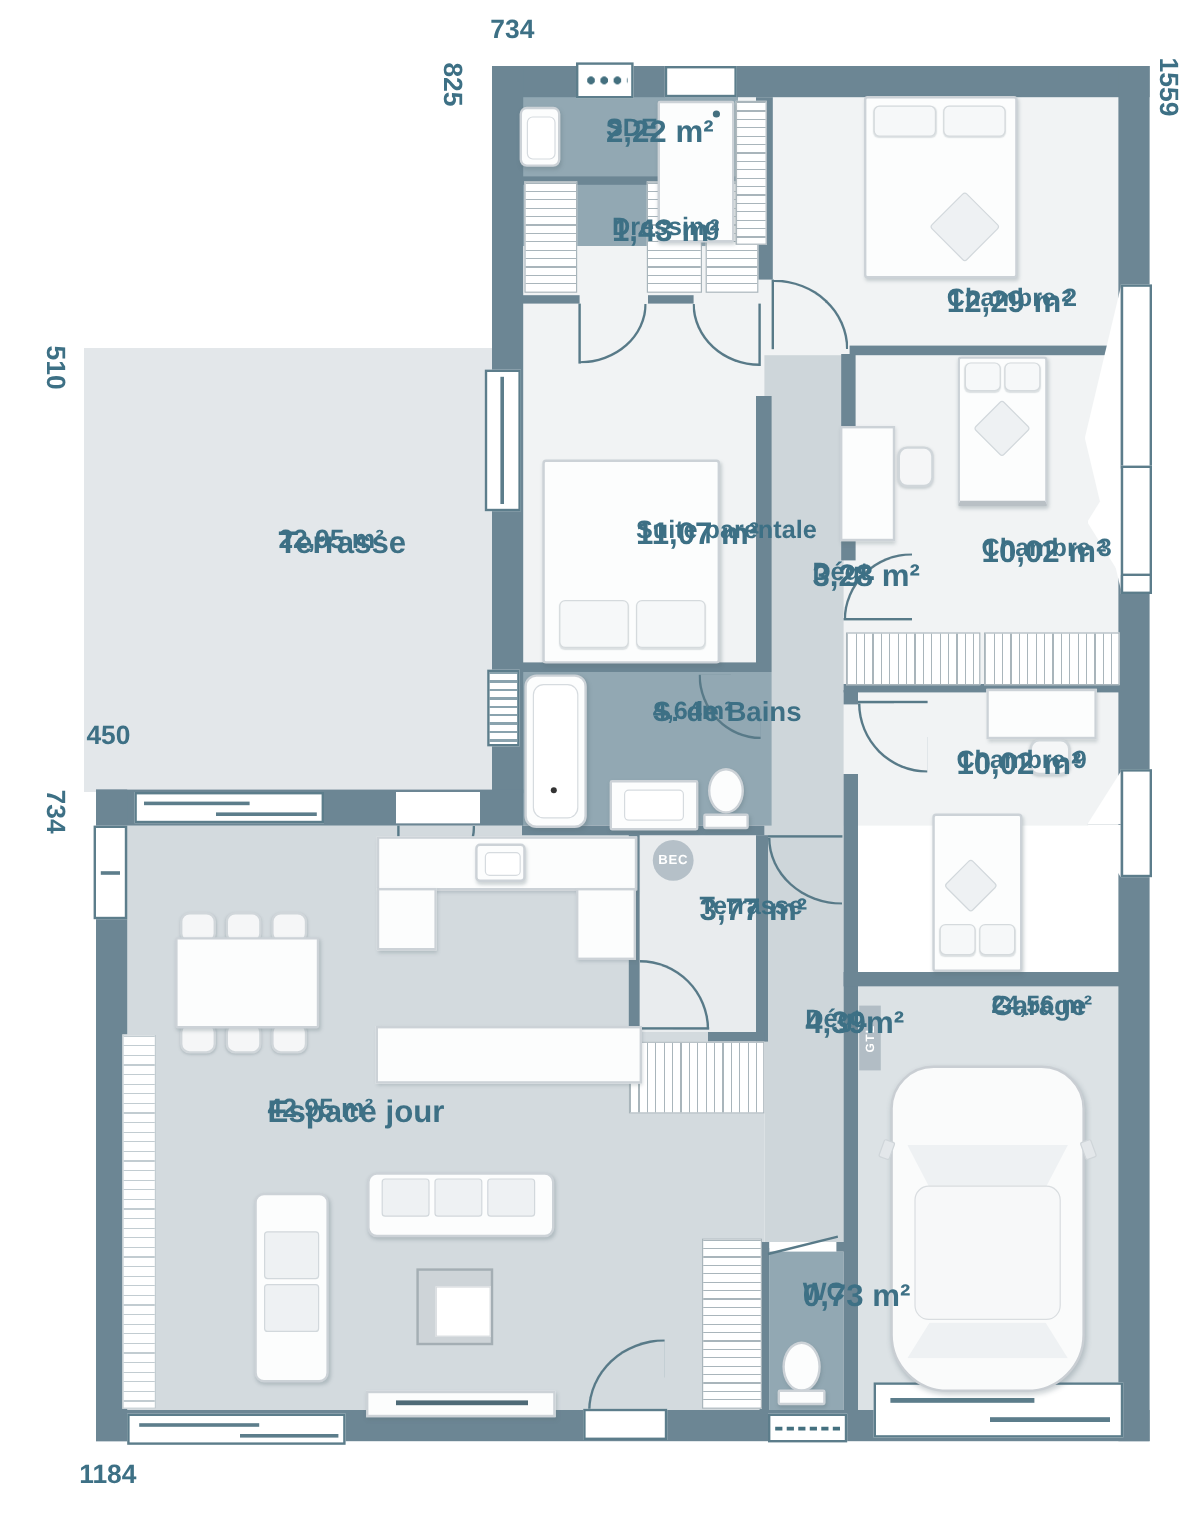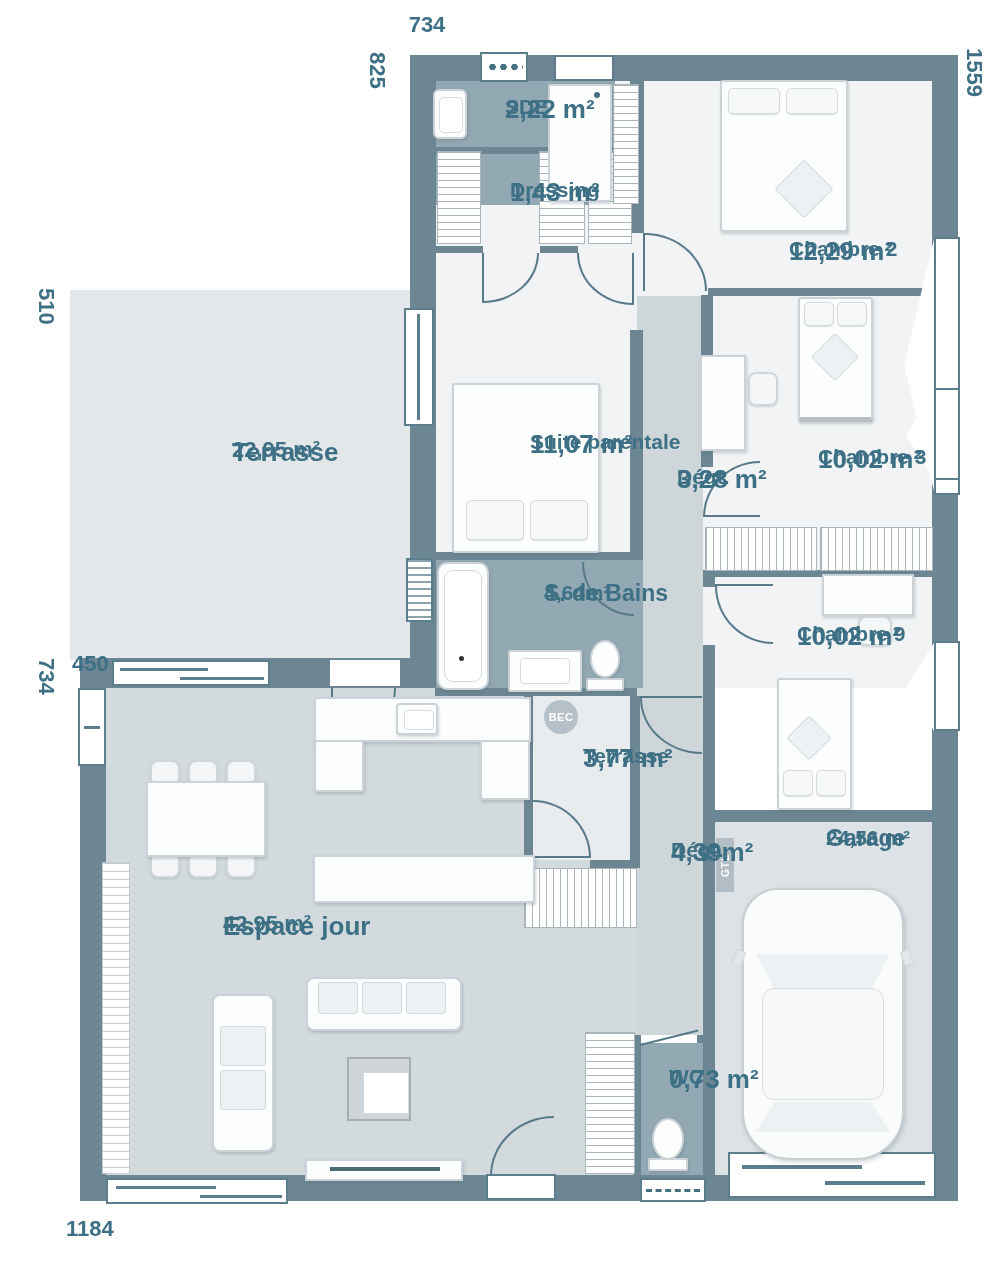--- a/index.html
+++ b/index.html
@@ -289,17 +289,17 @@
   </div>
   <div class="rlabel" style="left:669px;top:1065px">
     <span class="nm">WC</span>
     <span class="ar">0,73 m²</span>
   </div>
 
   <div class="dim" style="left:400px;top:12px;width:54px;text-align:center">734</div>
   <div class="dim vdim" style="left:364px;top:52px">825</div>
   <div class="dim vdim" style="left:961px;top:48px">1559</div>
   <div class="dim vdim" style="left:33px;top:288px">510</div>
-  <div class="dim" style="left:72px;top:651px">450</div>
+  <div class="dim" style="left:72px;top:600px">450</div>
   <div class="dim vdim" style="left:33px;top:658px">734</div>
   <div class="dim" style="left:66px;top:1216px">1184</div>
 
 </div>
 
 </body></html>

